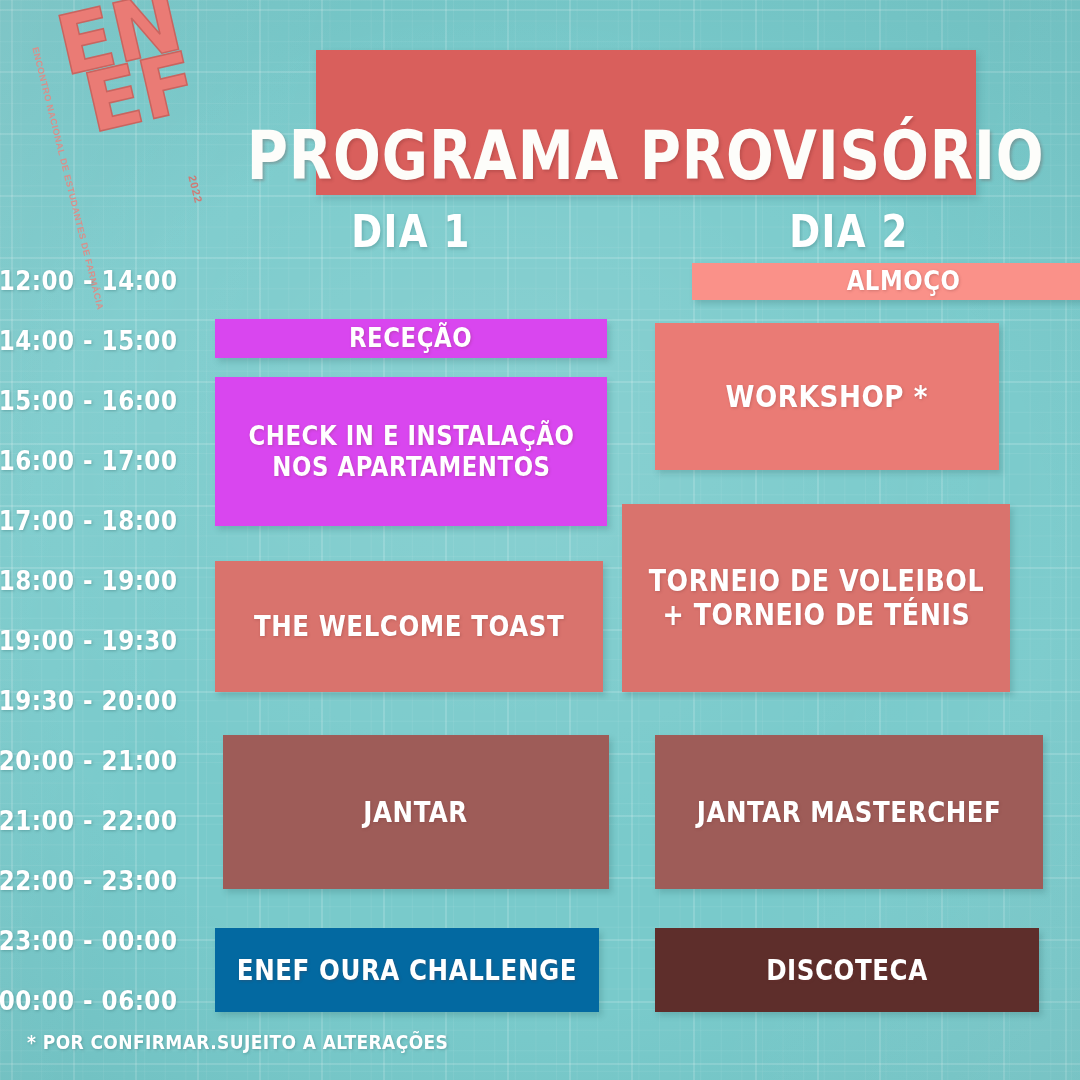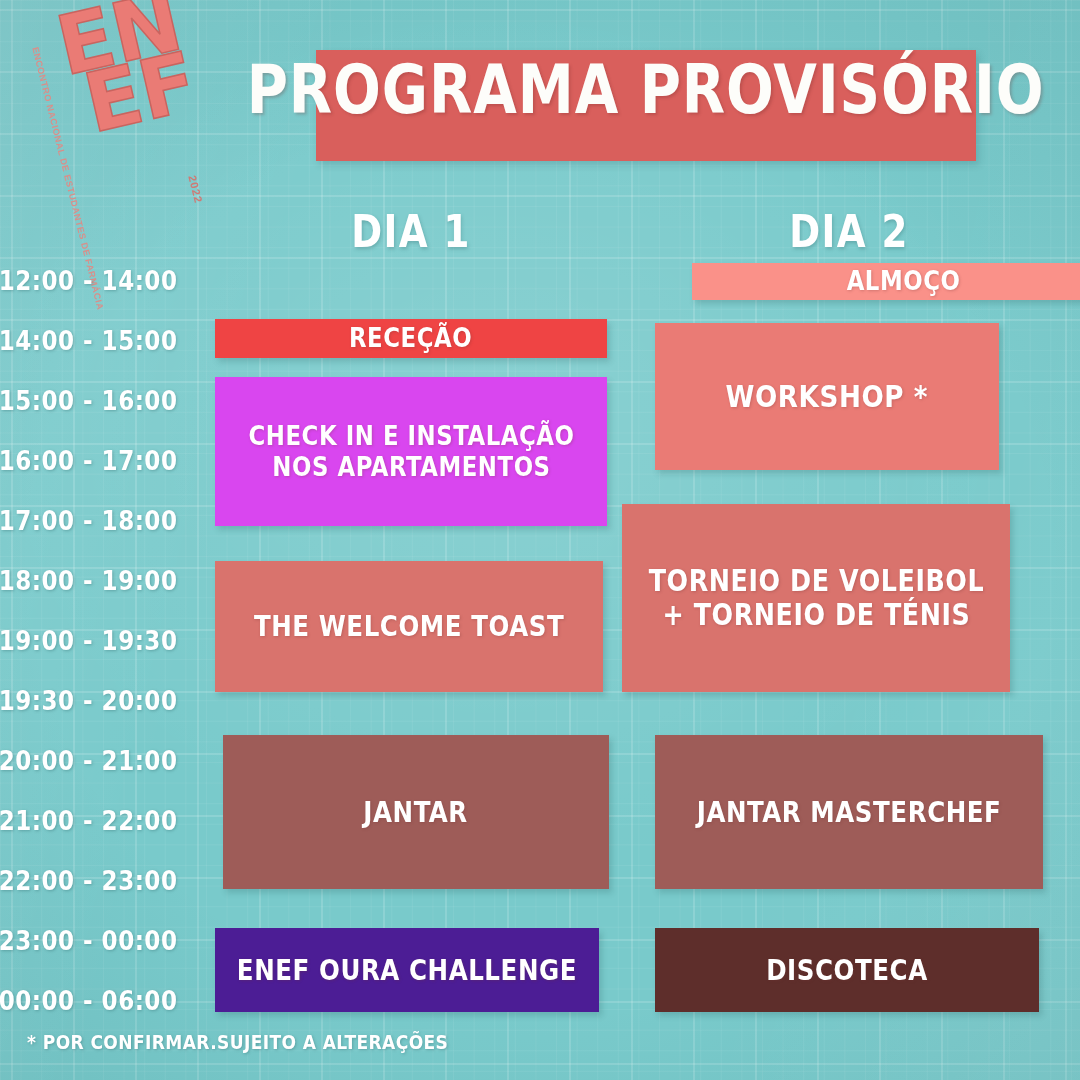--- a/index.html
+++ b/index.html
@@ -110,24 +110,24 @@
     color: #cf7a75;
     white-space: nowrap;
   }
 
   
   #title-banner {
     position: absolute;
     left: 316px;
     top: 50px;
     width: 660px;
-    height: 111px;
+    height: 145px;
     background: #d95f5c;
     display: flex;
-    align-items: flex-start;
+    align-items: flex-end;
     justify-content: center;
     box-shadow: 3px 4px 7px rgba(30,80,82,0.18);
   }
   #title-text {
     font-family: "DejaVu Sans Condensed", "Liberation Sans Narrow", "Liberation Sans", sans-serif;
     font-weight: bold;
     font-size: 68px;
     color: #fdfdfa;
     letter-spacing: 1px;
     transform: scaleX(0.92);
@@ -299,34 +299,34 @@
       <span class="time-label">22:00 - 23:00</span>
     </div>
     <div class="time-slot">
       <span class="time-label">23:00 - 00:00</span>
     </div>
     <div class="time-slot">
       <span class="time-label">00:00 - 06:00</span>
     </div>
   </div>
 
-  <div class="block" style="left: 215px; top: 319px; width: 392px; height: 39px; background: #ef4444;">
+  <div class="block" style="left: 215px; top: 319px; width: 392px; height: 39px; background: #d946ef;">
     <span class="block-label" style="font-size: 27px;">RECEÇÃO</span>
   </div>
   <div class="block" style="left: 215px; top: 377px; width: 392px; height: 149px; background: #d946ef;">
     <span class="block-label" style="font-size: 27px;">CHECK IN E INSTALAÇÃO
 NOS APARTAMENTOS</span>
   </div>
   <div class="block" style="left: 215px; top: 561px; width: 388px; height: 131px; background: rgb(217, 115, 109);">
     <span class="block-label" style="font-size: 29px;">THE WELCOME TOAST</span>
   </div>
   <div class="block" style="left: 215px; top: 735px; width: 386px; height: 154px; background: rgb(158, 92, 88); margin-left: 8px;">
     <span class="block-label" style="font-size: 29px;">JANTAR</span>
   </div>
-  <div class="block" style="left: 215px; top: 928px; width: 384px; height: 84px; background: #4c1d95;">
+  <div class="block" style="left: 215px; top: 928px; width: 384px; height: 84px; background: #0369a1;">
     <span class="block-label" style="font-size: 29px;">ENEF OURA CHALLENGE</span>
   </div>
 
   <div class="block" style="left: 655px; top: 263px; width: 424px; height: 37px; background: rgb(250, 145, 137); margin-left: 37px;">
     <span class="block-label" style="font-size: 27px;">ALMOÇO</span>
   </div>
   <div class="block" style="left: 655px; top: 323px; width: 344px; height: 147px; background: rgb(234, 123, 117);">
     <span class="block-label" style="font-size: 31px;">WORKSHOP *</span>
   </div>
   <div class="block" style="left: 622px; top: 504px; width: 388px; height: 188px; background: rgb(217, 115, 109);">

